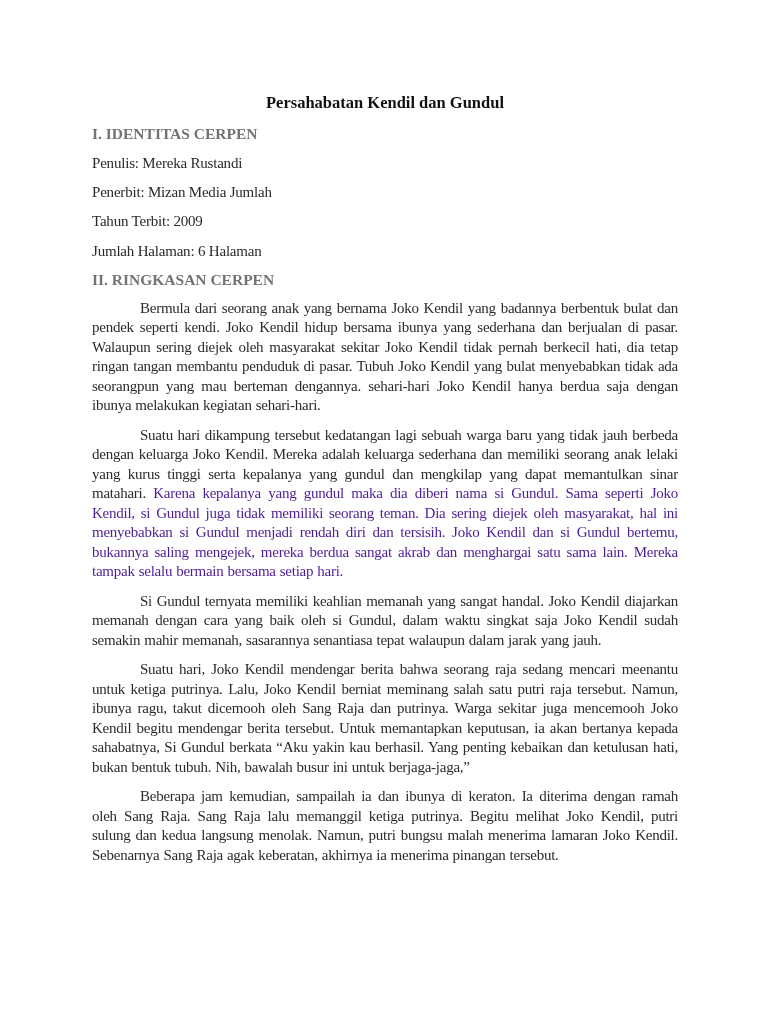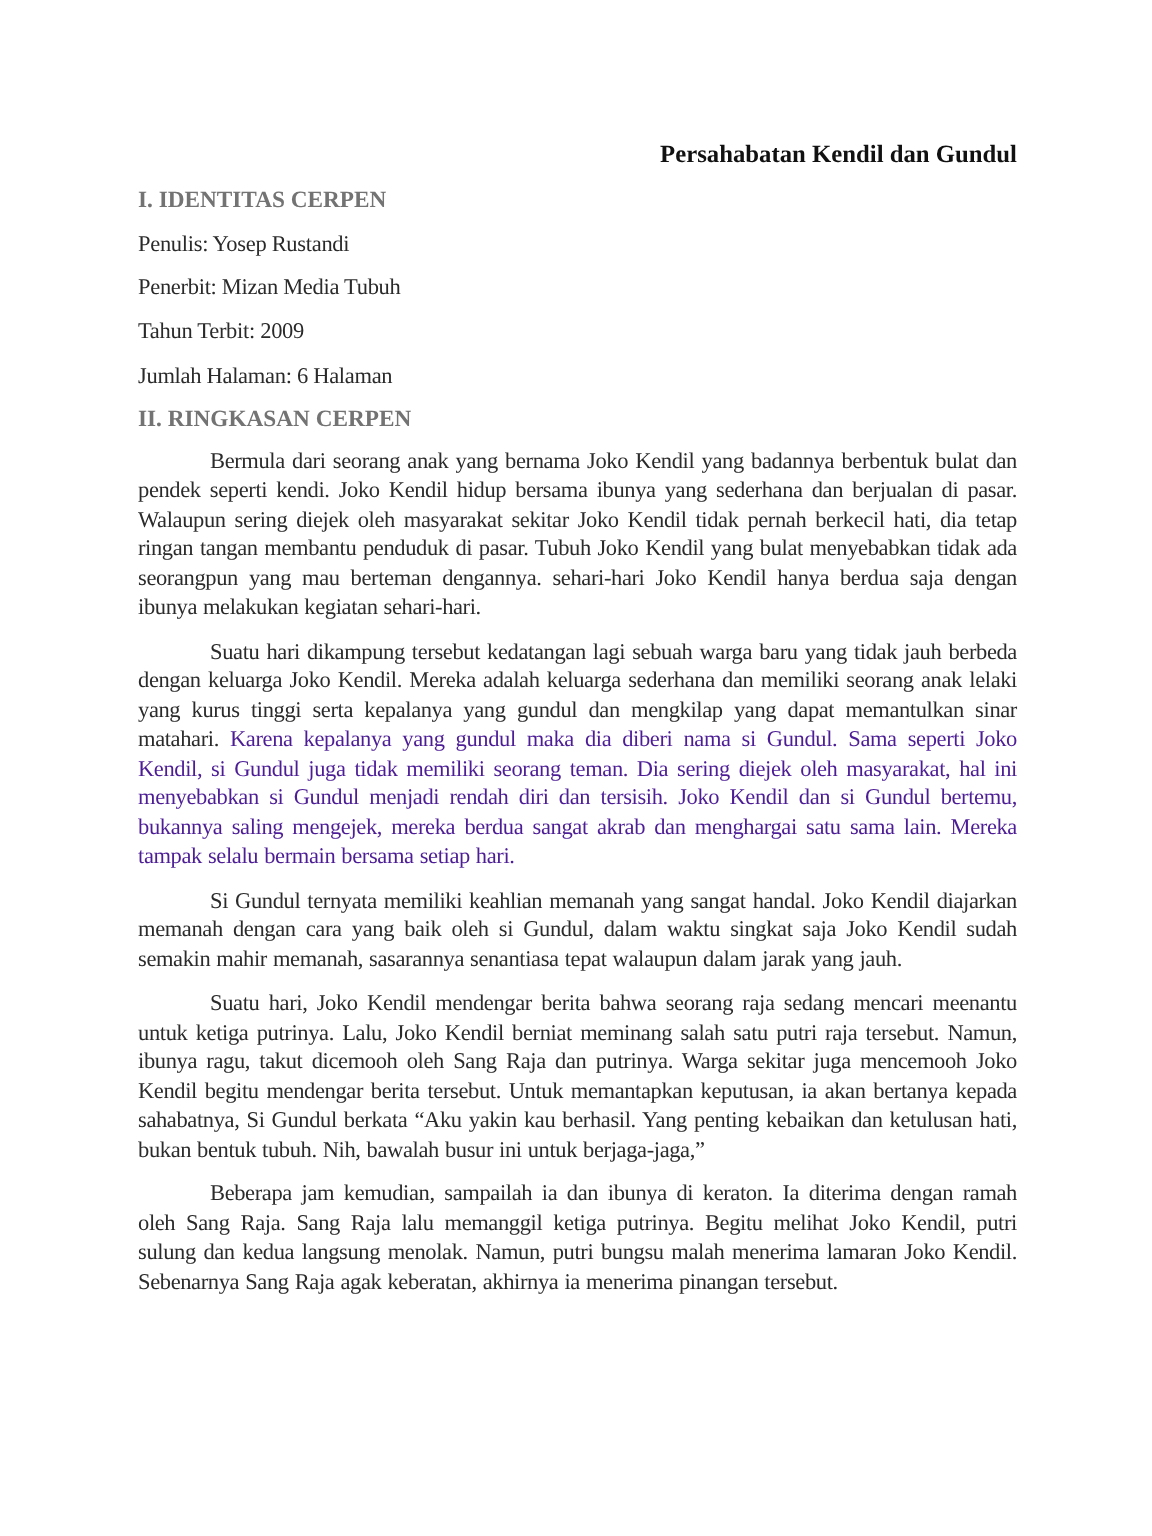--- a/index.html
+++ b/index.html
@@ -15,21 +15,21 @@
       font-family: "Liberation Serif", "DejaVu Serif", serif;
       color: #1e1e1e;
     }
     .page {
       position: absolute;
       left: 92px;
       top: 92px;
       width: 586px;
     }
     .title {
-      text-align: right;
+      text-align: center;
       font-weight: bold;
       font-size: 16.5px;
       line-height: 22px;
       margin: 0 0 10px 0;
       color: #111;
     }
     .section-heading {
       font-weight: bold;
       font-size: 15.5px;
       line-height: 20px;
@@ -56,22 +56,22 @@
     .para .lighter { color: #4c1d95; }
     .p1 { margin-top: 8px; }
   </style>
 </head>
 <body>
 
 <div class="page">
   <h1 class="title">Persahabatan Kendil dan Gundul</h1>
 
   <h2 class="section-heading">I. IDENTITAS CERPEN</h2>
-  <p class="identity-line">Penulis: Yosep Rustandi</p>
-  <p class="identity-line">Penerbit: Mizan Media Tubuh</p>
+  <p class="identity-line">Penulis: Mereka Rustandi</p>
+  <p class="identity-line">Penerbit: Mizan Media Jumlah</p>
   <p class="identity-line">Tahun Terbit: 2009</p>
   <p class="identity-line">Jumlah Halaman: 6 Halaman</p>
 
   <h2 class="section-heading">II. RINGKASAN CERPEN</h2>
 
   <p class="para p1">Bermula dari seorang anak yang bernama Joko Kendil yang badannya berbentuk bulat dan pendek seperti kendi. Joko Kendil hidup bersama ibunya yang sederhana dan berjualan di pasar. Walaupun sering diejek oleh masyarakat sekitar Joko Kendil tidak pernah berkecil hati, dia tetap ringan tangan membantu penduduk di pasar. Tubuh Joko Kendil yang bulat menyebabkan tidak ada seorangpun yang mau berteman dengannya. sehari-hari Joko Kendil hanya berdua saja dengan ibunya melakukan kegiatan sehari-hari.</p>
   <p class="para"><span>Suatu hari dikampung tersebut kedatangan lagi sebuah warga baru yang tidak jauh berbeda dengan keluarga Joko Kendil. Mereka adalah keluarga sederhana dan memiliki seorang anak lelaki yang kurus tinggi serta kepalanya yang gundul dan mengkilap yang dapat memantulkan sinar matahari.</span><span class="lighter"> Karena kepalanya yang gundul maka dia diberi nama si Gundul. Sama seperti Joko Kendil, si Gundul juga tidak memiliki seorang teman. Dia sering diejek oleh masyarakat, hal ini menyebabkan si Gundul menjadi rendah diri dan tersisih. Joko Kendil dan si Gundul bertemu, bukannya saling mengejek, mereka berdua sangat akrab dan menghargai satu sama lain. Mereka tampak selalu bermain bersama setiap hari.</span></p>
   <p class="para lighter">Si Gundul ternyata memiliki keahlian memanah yang sangat handal. Joko Kendil diajarkan memanah dengan cara yang baik oleh si Gundul, dalam waktu singkat saja Joko Kendil sudah semakin mahir memanah, sasarannya senantiasa tepat walaupun dalam jarak yang jauh.</p>
   <p class="para lighter">Suatu hari, Joko Kendil mendengar berita bahwa seorang raja sedang mencari meenantu untuk ketiga putrinya. Lalu, Joko Kendil berniat meminang salah satu putri raja tersebut. Namun, ibunya ragu, takut dicemooh oleh Sang Raja dan putrinya. Warga sekitar juga mencemooh Joko Kendil begitu mendengar berita tersebut. Untuk memantapkan keputusan, ia akan bertanya kepada sahabatnya, Si Gundul berkata “Aku yakin kau berhasil. Yang penting kebaikan dan ketulusan hati, bukan bentuk tubuh. Nih, bawalah busur ini untuk berjaga-jaga,”</p>
   <p class="para">Beberapa jam kemudian, sampailah ia dan ibunya di keraton. Ia diterima dengan ramah oleh Sang Raja. Sang Raja lalu memanggil ketiga putrinya. Begitu melihat Joko Kendil, putri sulung dan kedua langsung menolak. Namun, putri bungsu malah menerima lamaran Joko Kendil. Sebenarnya Sang Raja agak keberatan, akhirnya ia menerima pinangan tersebut.</p>

